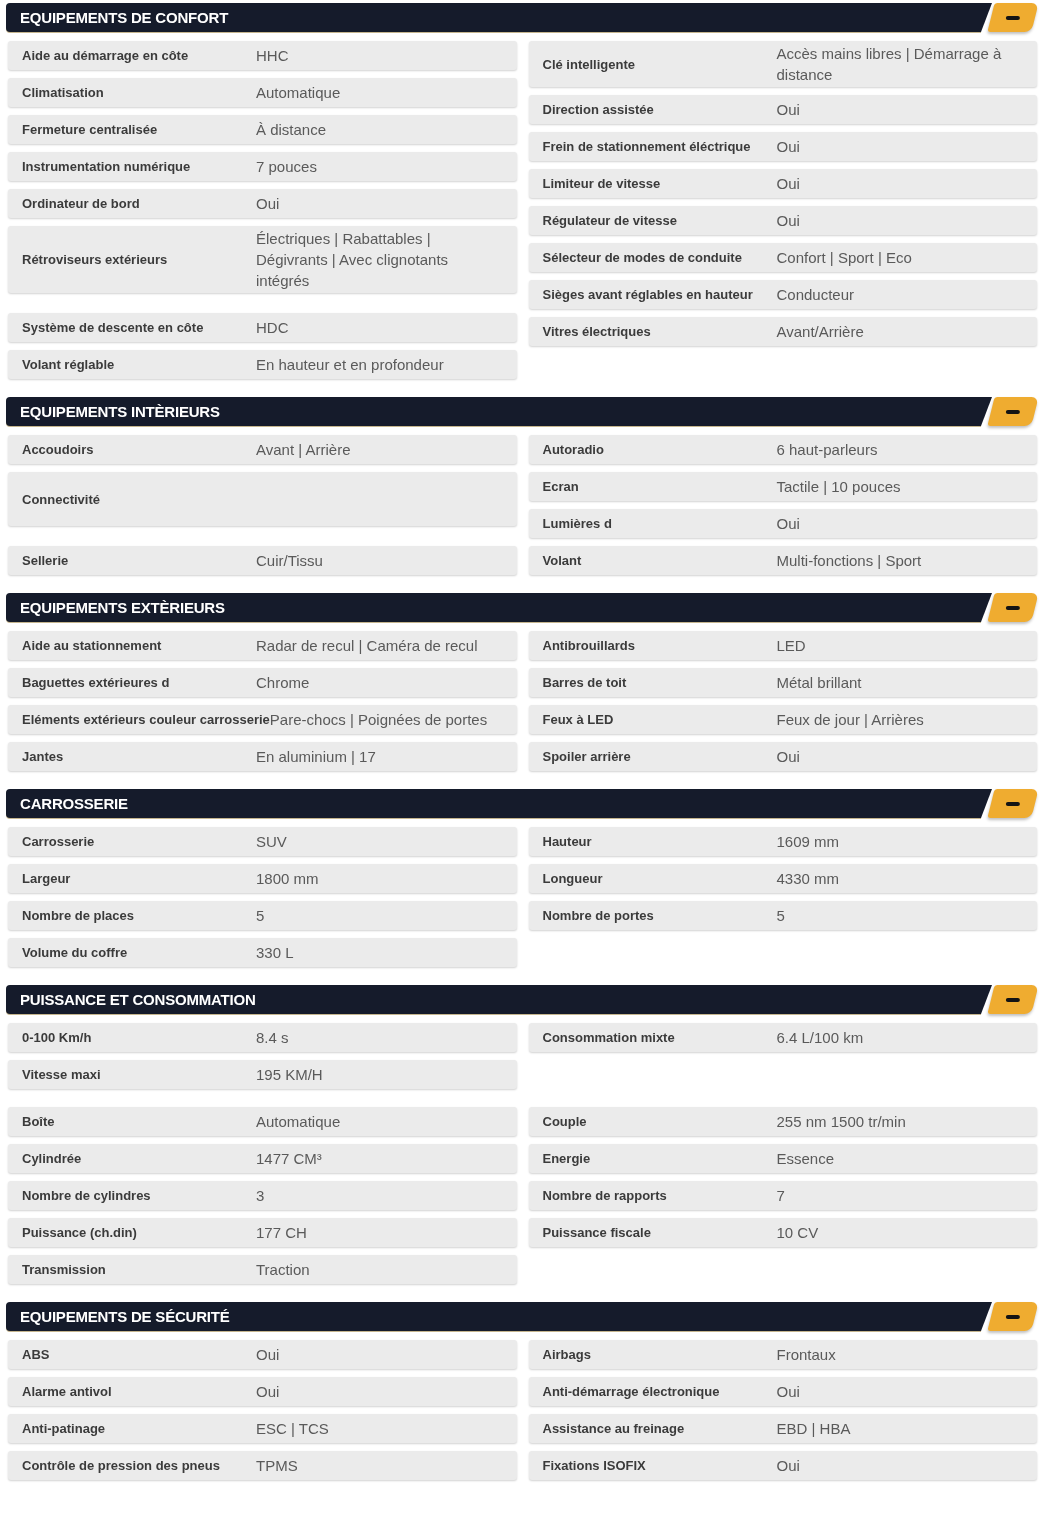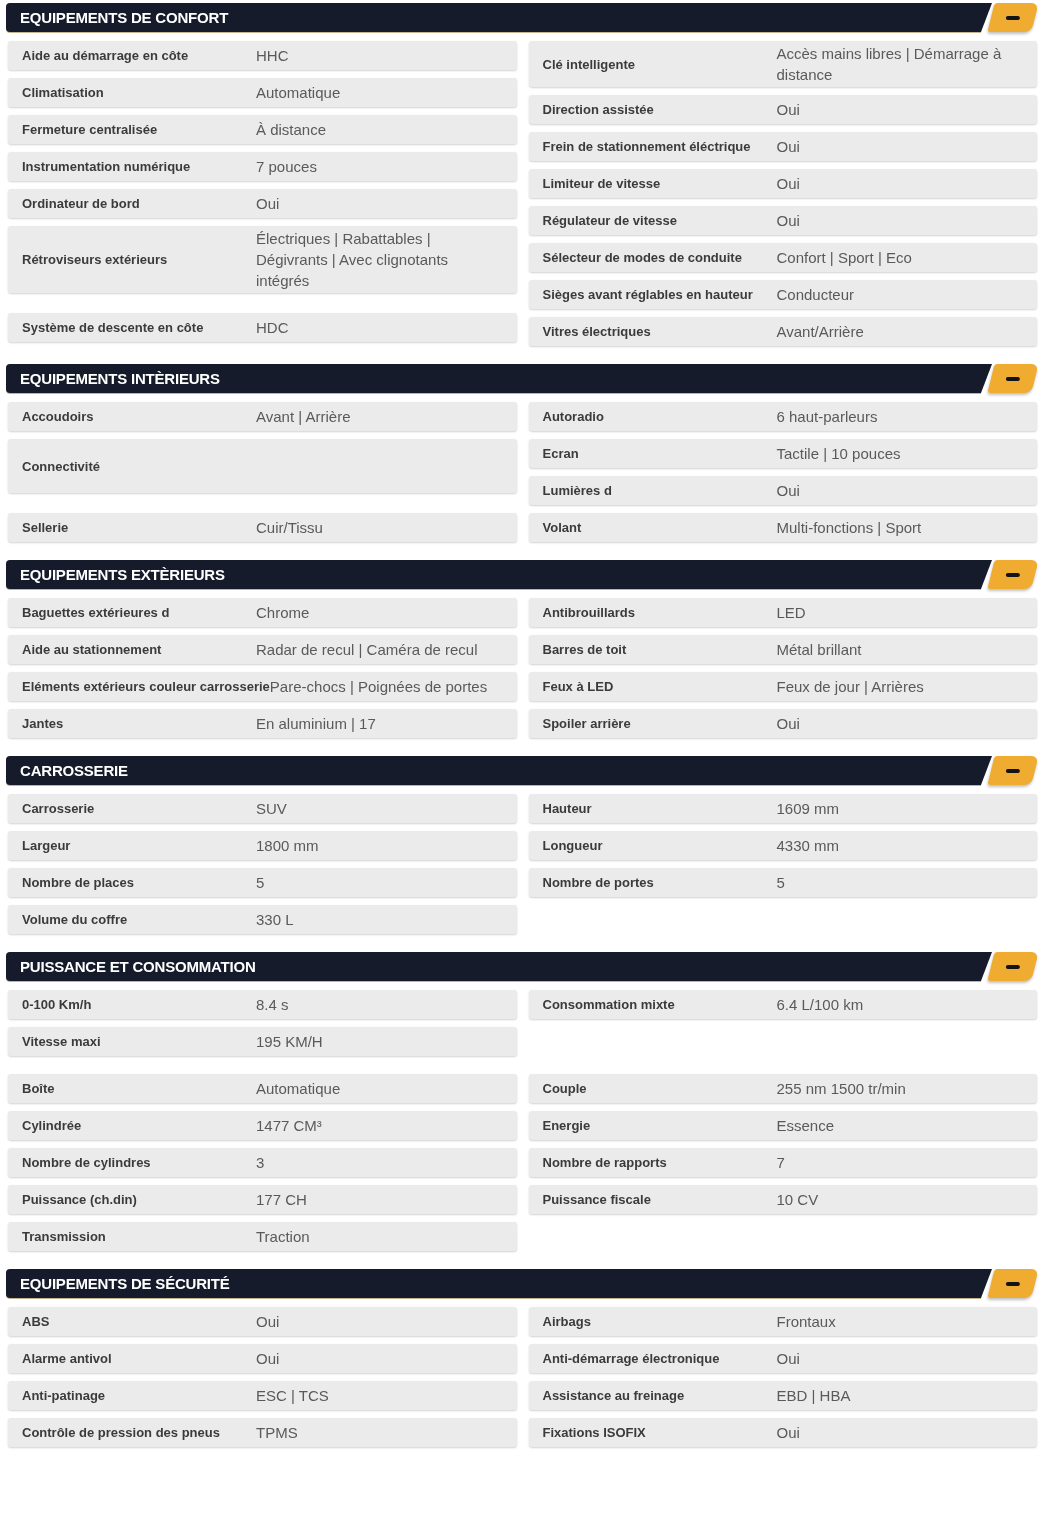--- a/index.html
+++ b/index.html
@@ -143,20 +143,24 @@
               <span class="val">Oui</span>
             </div>
             <div class="row tall">
               <span class="lbl">Rétroviseurs extérieurs</span>
               <span class="val">Électriques | Rabattables | Dégivrants | Avec clignotants intégrés</span>
             </div>
             <div class="row">
               <span class="lbl">Système de descente en côte</span>
               <span class="val">HDC</span>
             </div>
+            <div class="row">
+              <span class="lbl">Volant réglable</span>
+              <span class="val">En hauteur et en profondeur</span>
+            </div>
           </div>
       <div class="col col-right">
             <div class="row">
               <span class="lbl">Clé intelligente</span>
               <span class="val">Accès mains libres | Démarrage à distance</span>
             </div>
             <div class="row">
               <span class="lbl">Direction assistée</span>
               <span class="val">Oui</span>
             </div>
@@ -237,28 +241,28 @@
       <div class="sec-bar">
         <span class="sec-title">EQUIPEMENTS EXTÈRIEURS</span>
       </div>
       <button class="collapse-btn">
         <span class="minus-icon"></span>
       </button>
     </div>
     <div class="sec-body">
       <div class="col col-left">
             <div class="row">
+              <span class="lbl">Aide au stationnement</span>
+              <span class="val">Radar de recul | Caméra de recul</span>
+            </div>
+            <div class="row">
               <span class="lbl">Baguettes extérieures d</span>
               <span class="val">Chrome</span>
             </div>
             <div class="row">
-              <span class="lbl">Aide au stationnement</span>
-              <span class="val">Radar de recul | Caméra de recul</span>
-            </div>
-            <div class="row">
               <span class="lbl">Eléments extérieurs couleur carrosserie</span>
               <span class="val">Pare-chocs | Poignées de portes</span>
             </div>
             <div class="row">
               <span class="lbl">Jantes</span>
               <span class="val">En aluminium | 17</span>
             </div>
           </div>
       <div class="col col-right">
             <div class="row">

